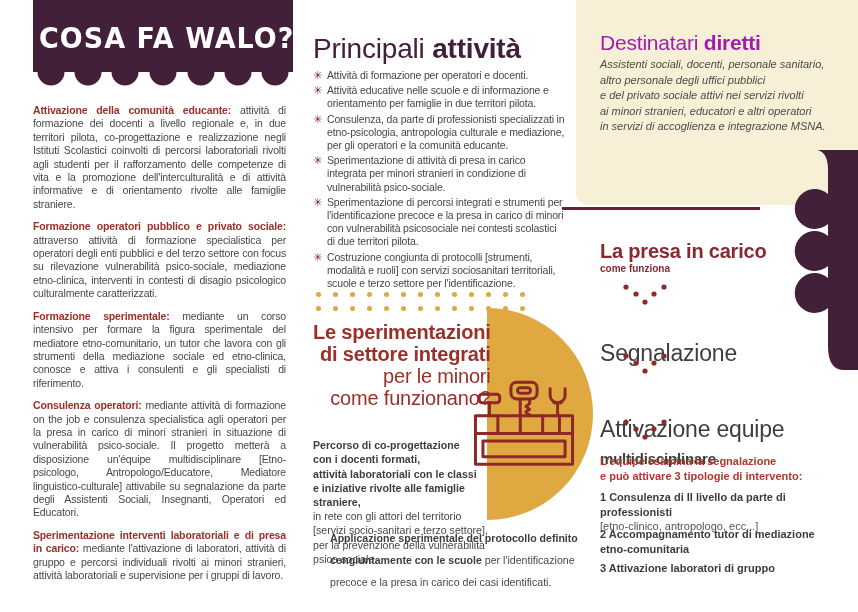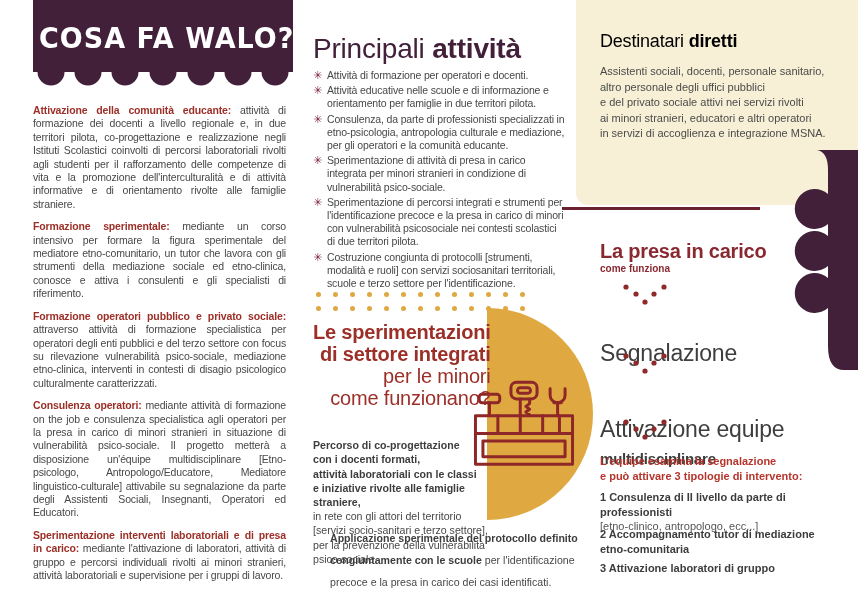--- a/index.html
+++ b/index.html
@@ -73,26 +73,27 @@
   
   .cream {
     position:absolute; left:576px; top:0; width:282px; height:205px;
     background:#f7f0d6; border-bottom-left-radius:12px;
   }
   .cream-rule {
     position:absolute; left:562px; top:207px; width:198px; height:3px;
     background:#6b2230;
   }
   .dest-h {
-    font-size:18px; color:#000000; font-weight:normal; letter-spacing:-0.2px;
+    font-size:21px; color:#a21caf; font-weight:normal; letter-spacing:-0.2px;
   }
   .dest-h b { font-weight:bold; }
   .dest-body {
     font-size:11px; line-height:15.5px; color:#4a4a4a; white-space:pre-line;
-    margin-top:12px;
+    margin-top:2px;
+    font-style:italic;
   }
   .dest-direct  { position:absolute; left:600px; top:31px; }
   .dest-indirect{ position:absolute; left:600px; top:138px; }
   .scallop-right { position:absolute; left:784px; top:150px; }
 
   .presa-title {
     position:absolute; left:600px; top:240px;
     font-size:20px; font-weight:bold; color:#8a2830; letter-spacing:-0.2px;
   }
   .presa-sub {
@@ -137,22 +138,22 @@
       <circle cx="130" cy="72" r="13.5" fill="#42203a"></circle>
       <circle cx="168" cy="72" r="13.5" fill="#42203a"></circle>
       <circle cx="205" cy="72" r="13.5" fill="#42203a"></circle>
       <circle cx="242" cy="72" r="13.5" fill="#42203a"></circle>
     </svg>
     <div class="flag-title">COSA FA WALO?</div>
   </div>
 
   <div class="left-text">
     <p><b>Attivazione della comunità educante:</b><span> attività di formazione dei docenti a livello regionale e, in due territori pilota, co-progettazione e realizzazione negli Istituti Scolastici coinvolti di percorsi laboratoriali rivolti agli studenti per il rafforzamento delle competenze di vita e la promozione dell'interculturalità e di attività informative e di orientamento rivolte alle famiglie straniere.</span></p>
+    <p><b>Formazione operatori pubblico e privato sociale:</b><span> attraverso attività di formazione specialistica per operatori degli enti pubblici e del terzo settore con focus su rilevazione vulnerabilità psico-sociale, mediazione etno-clinica, interventi in contesti di disagio psicologico culturalmente caratterizzati.</span></p>
     <p><b>Formazione sperimentale:</b><span> mediante un corso intensivo per formare la figura sperimentale del mediatore etno-comunitario, un tutor che lavora con gli strumenti della mediazione sociale ed etno-clinica, conosce e attiva i consulenti e gli specialisti di riferimento.</span></p>
-    <p><b>Formazione operatori pubblico e privato sociale:</b><span> attraverso attività di formazione specialistica per operatori degli enti pubblici e del terzo settore con focus su rilevazione vulnerabilità psico-sociale, mediazione etno-clinica, interventi in contesti di disagio psicologico culturalmente caratterizzati.</span></p>
     <p><b>Consulenza operatori:</b><span> mediante attività di formazione on the job e consulenza specialistica agli operatori per la presa in carico di minori stranieri in situazione di vulnerabilità psico-sociale. Il progetto metterà a disposizione un'équipe multidisciplinare [Etno-psicologo, Antropologo/Educatore, Mediatore linguistico-culturale] attivabile su segnalazione da parte degli Assistenti Sociali, Insegnanti, Operatori ed Educatori.</span></p>
     <p><b>Sperimentazione interventi laboratoriali e di presa in carico:</b><span> mediante l'attivazione di laboratori, attività di gruppo e percorsi individuali rivolti ai minori stranieri, attività laboratoriali e supervisione per i gruppi di lavoro.</span></p>
   </div>
 
   <h2 class="mid-heading"><span>Principali </span><b>attività</b></h2>
 
   <ul class="activities">
     <li><span class="bullet">✳</span><span>Attività di formazione per operatori e docenti.</span></li>
     <li><span class="bullet">✳</span><span>Attività educative nelle scuole e di informazione e orientamento per famiglie in due territori pilota.</span></li>
     <li><span class="bullet">✳</span><span>Consulenza, da parte di professionisti specializzati in etno-psicologia, antropologia culturale e mediazione, per gli operatori e la comunità educante.</span></li>

